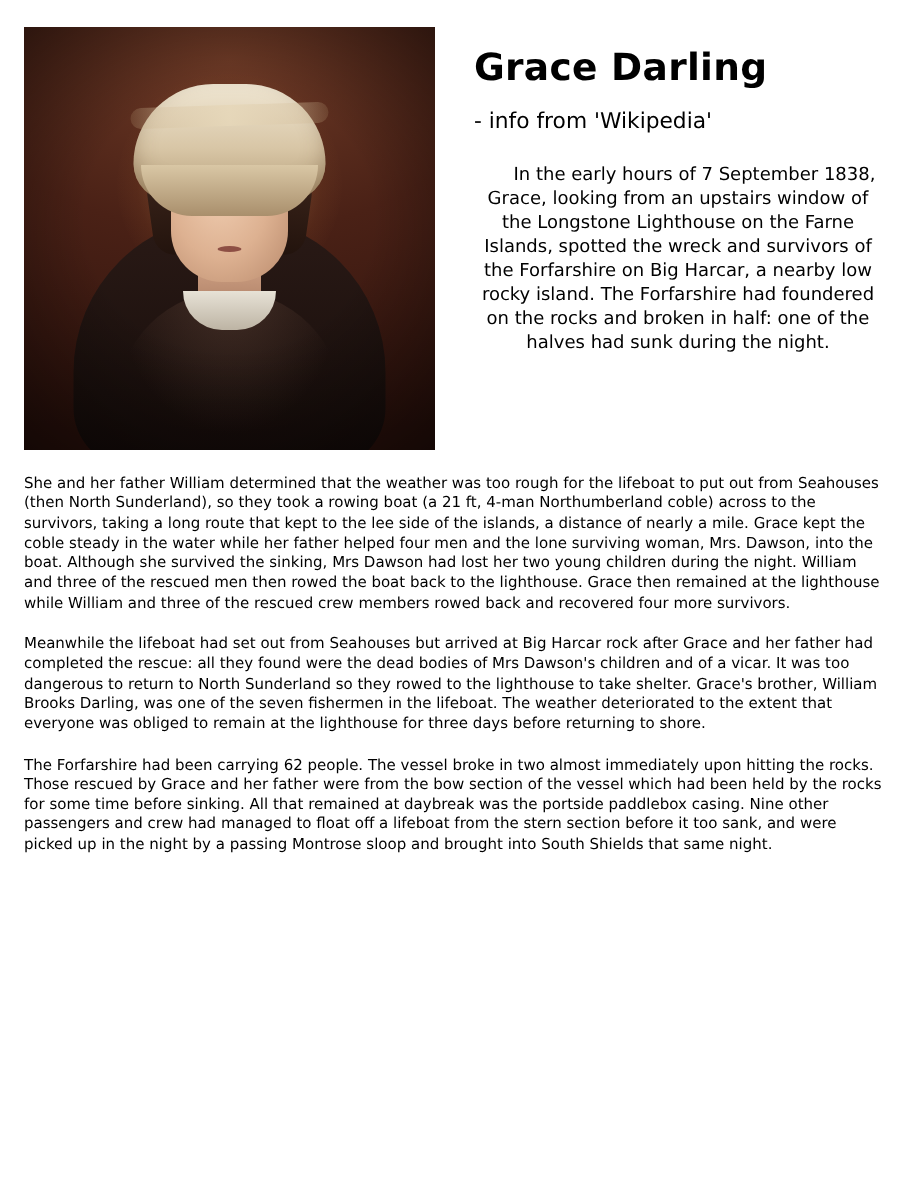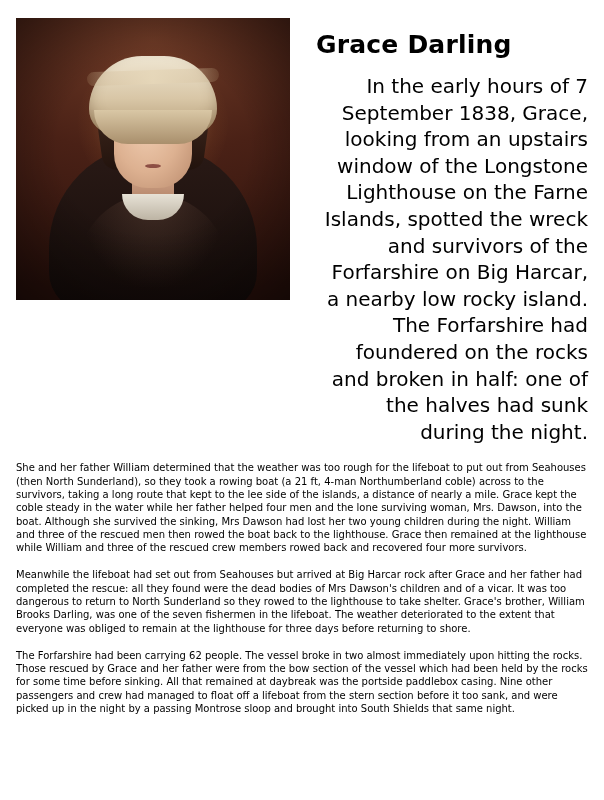--- a/index.html
+++ b/index.html
@@ -178,23 +178,23 @@
     font-size: 25px;
     font-weight: bold;
     margin: 0 0 14px 0;
     letter-spacing: 0.2px;
   }
   .subtitle {
     font-size: 14.5px;
     margin: 0 0 20px 0;
   }
   .lead {
-    font-size: 20px;
+    font-size: 12px;
     line-height: 1.33;
-    text-align: right;
+    text-align: center;
     text-indent: 22px;
     margin: 0;
   }
   .body-copy {
     margin-top: 16px;
   }
   .body-copy p {
     font-size: 10px;
     line-height: 1.33;
     margin: 0 0 14px 0;
@@ -224,20 +224,21 @@
       <div class="eye-r"></div>
       <div class="mouth"></div>
       <div class="bonnet"></div>
       <div class="bonnet-ribbon"></div>
       <div class="bonnet-brim"></div>
       <div class="vignette"></div>
     </div>
 
     <div class="head-col">
       <h1 class="title">Grace Darling</h1>
+      <div class="subtitle">- info from 'Wikipedia'</div>
       <p class="lead">In the early hours of 7 September 1838, Grace, looking from an upstairs window of the Longstone Lighthouse on the Farne Islands, spotted the wreck and survivors of the Forfarshire on Big Harcar, a nearby low rocky island. The Forfarshire had foundered on the rocks and broken in half: one of the halves had sunk during the night.</p>
     </div>
 
   </div>
 
   <div class="body-copy">
     <p>She and her father William determined that the weather was too rough for the lifeboat to put out from Seahouses (then North Sunderland), so they took a rowing boat (a 21 ft, 4-man Northumberland coble) across to the survivors, taking a long route that kept to the lee side of the islands, a distance of nearly a mile. Grace kept the coble steady in the water while her father helped four men and the lone surviving woman, Mrs. Dawson, into the boat. Although she survived the sinking, Mrs Dawson had lost her two young children during the night. William and three of the rescued men then rowed the boat back to the lighthouse. Grace then remained at the lighthouse while William and three of the rescued crew members rowed back and recovered four more survivors.</p>
     <p>Meanwhile the lifeboat had set out from Seahouses but arrived at Big Harcar rock after Grace and her father had completed the rescue: all they found were the dead bodies of Mrs Dawson's children and of a vicar. It was too dangerous to return to North Sunderland so they rowed to the lighthouse to take shelter. Grace's brother, William Brooks Darling, was one of the seven fishermen in the lifeboat. The weather deteriorated to the extent that everyone was obliged to remain at the lighthouse for three days before returning to shore.</p>
     <p>The Forfarshire had been carrying 62 people. The vessel broke in two almost immediately upon hitting the rocks. Those rescued by Grace and her father were from the bow section of the vessel which had been held by the rocks for some time before sinking. All that remained at daybreak was the portside paddlebox casing. Nine other passengers and crew had managed to float off a lifeboat from the stern section before it too sank, and were picked up in the night by a passing Montrose sloop and brought into South Shields that same night.</p>
 

